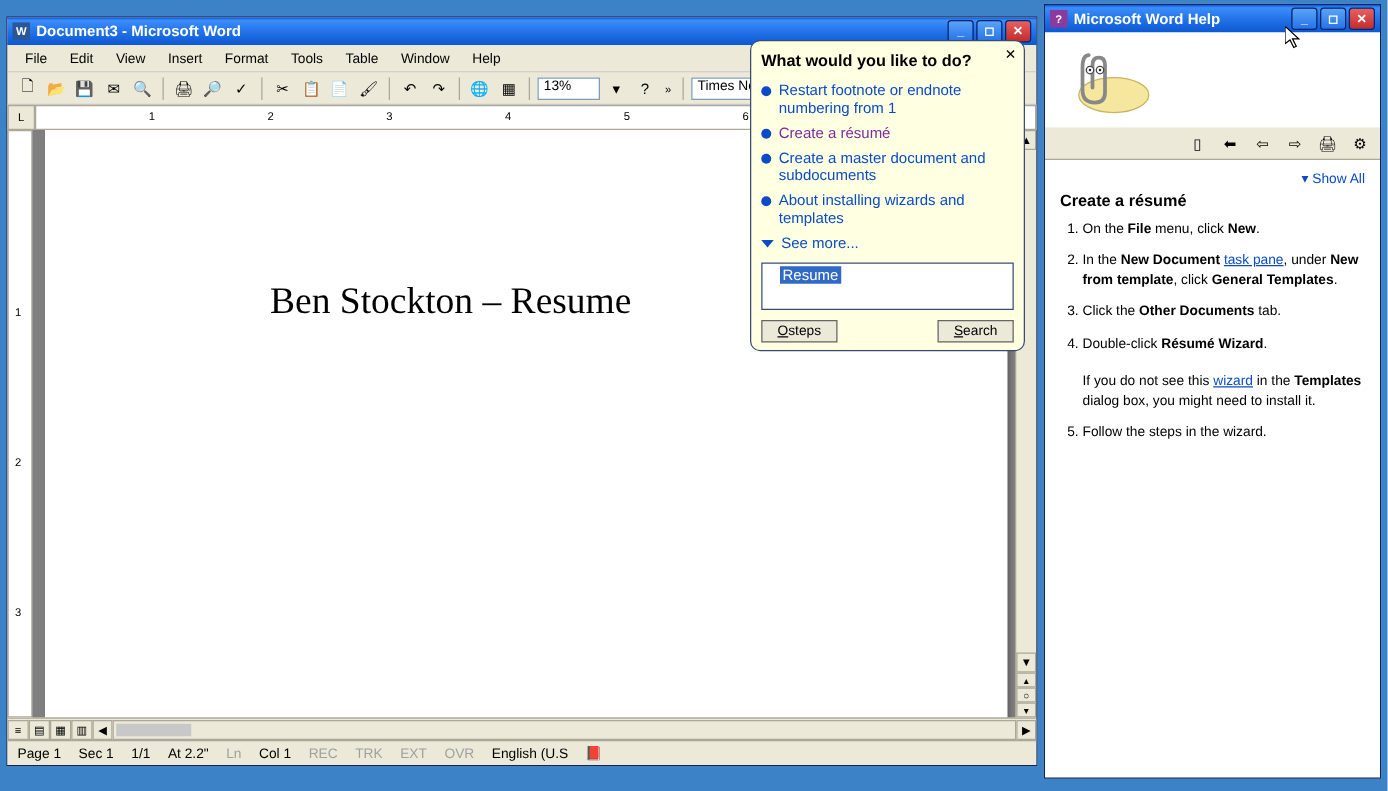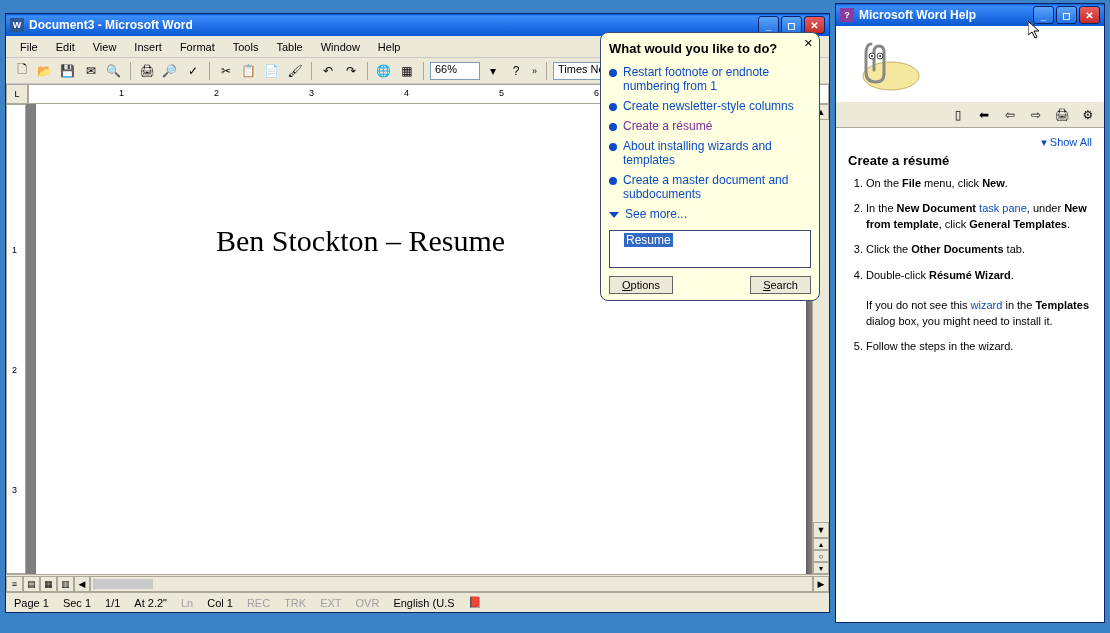--- a/index.html
+++ b/index.html
@@ -399,21 +399,21 @@
   font-weight: bold;
   margin-bottom: 8px;
 }
 .help-body ol {
   padding-left: 18px;
 }
 .help-body ol li {
   margin-bottom: 10px;
   line-height: 1.4;
 }
-.help-body a { color: #0b4cc6; cursor: pointer; }
+.help-body a { color: #0b4cc6; text-decoration: underline; cursor: pointer; }
 .help-body b { font-weight: bold; }
 .help-body .note-p {
   margin-top: 8px;
   line-height: 1.4;
 }
 
 
 .cursor {
   position: absolute;
   left: 1028px;
@@ -465,21 +465,21 @@
     <div class="tb-btn">📋</div>
     <div class="tb-btn">📄</div>
     <div class="tb-btn">🖌</div>
     <div class="tb-sep"></div>
     <div class="tb-btn">↶</div>
     <div class="tb-btn">↷</div>
     <div class="tb-sep"></div>
     <div class="tb-btn">🌐</div>
     <div class="tb-btn">▦</div>
     <div class="tb-sep"></div>
-    <div class="tb-zoom">66%</div>
+    <div class="tb-zoom">13%</div>
     <div class="tb-btn">▾</div>
     <div class="tb-btn">?</div>
     <div class="tb-more">»</div>
     <div class="tb-sep"></div>
     <div class="tb-font">Times New R</div>
     <div class="tb-more">»</div>
   </div>
 
   <div class="ruler-area">
     <div class="ruler-corner">L</div>
@@ -546,46 +546,42 @@
 </div>
 
 <div class="balloon">
   <span class="close-x">✕</span>
   <h3>What would you like to do?</h3>
   <ul>
     <li>
         <span class="bullet"></span>
         <span>Restart footnote or endnote numbering from 1</span>
       </li>
-    <li>
-        <span class="bullet"></span>
-        <span>Create newsletter-style columns</span>
-      </li>
     <li class="current">
         <span class="bullet"></span>
         <span>Create a résumé</span>
       </li>
     <li>
         <span class="bullet"></span>
-        <span>About installing wizards and templates</span>
+        <span>Create a master document and subdocuments</span>
       </li>
     <li>
         <span class="bullet"></span>
-        <span>Create a master document and subdocuments</span>
+        <span>About installing wizards and templates</span>
       </li>
     <li class="more">
         <span class="bullet"></span>
         <span>See more...</span>
       </li>
   </ul>
   <div class="search-box">
     <span class="selected">Resume</span>
   </div>
   <div class="btn-row">
-    <button><span class="ul">O</span><span>ptions</span></button>
+    <button><span class="ul">O</span><span>steps</span></button>
     <button><span class="ul">S</span><span>earch</span></button>
   </div>
 </div>
 
 <div class="help-window">
   <div class="titlebar">
     <span class="app-icon">?</span>
     <span class="title-text">Microsoft Word Help</span>
     <div class="win-btns">
       <div class="win-btn">_</div>

